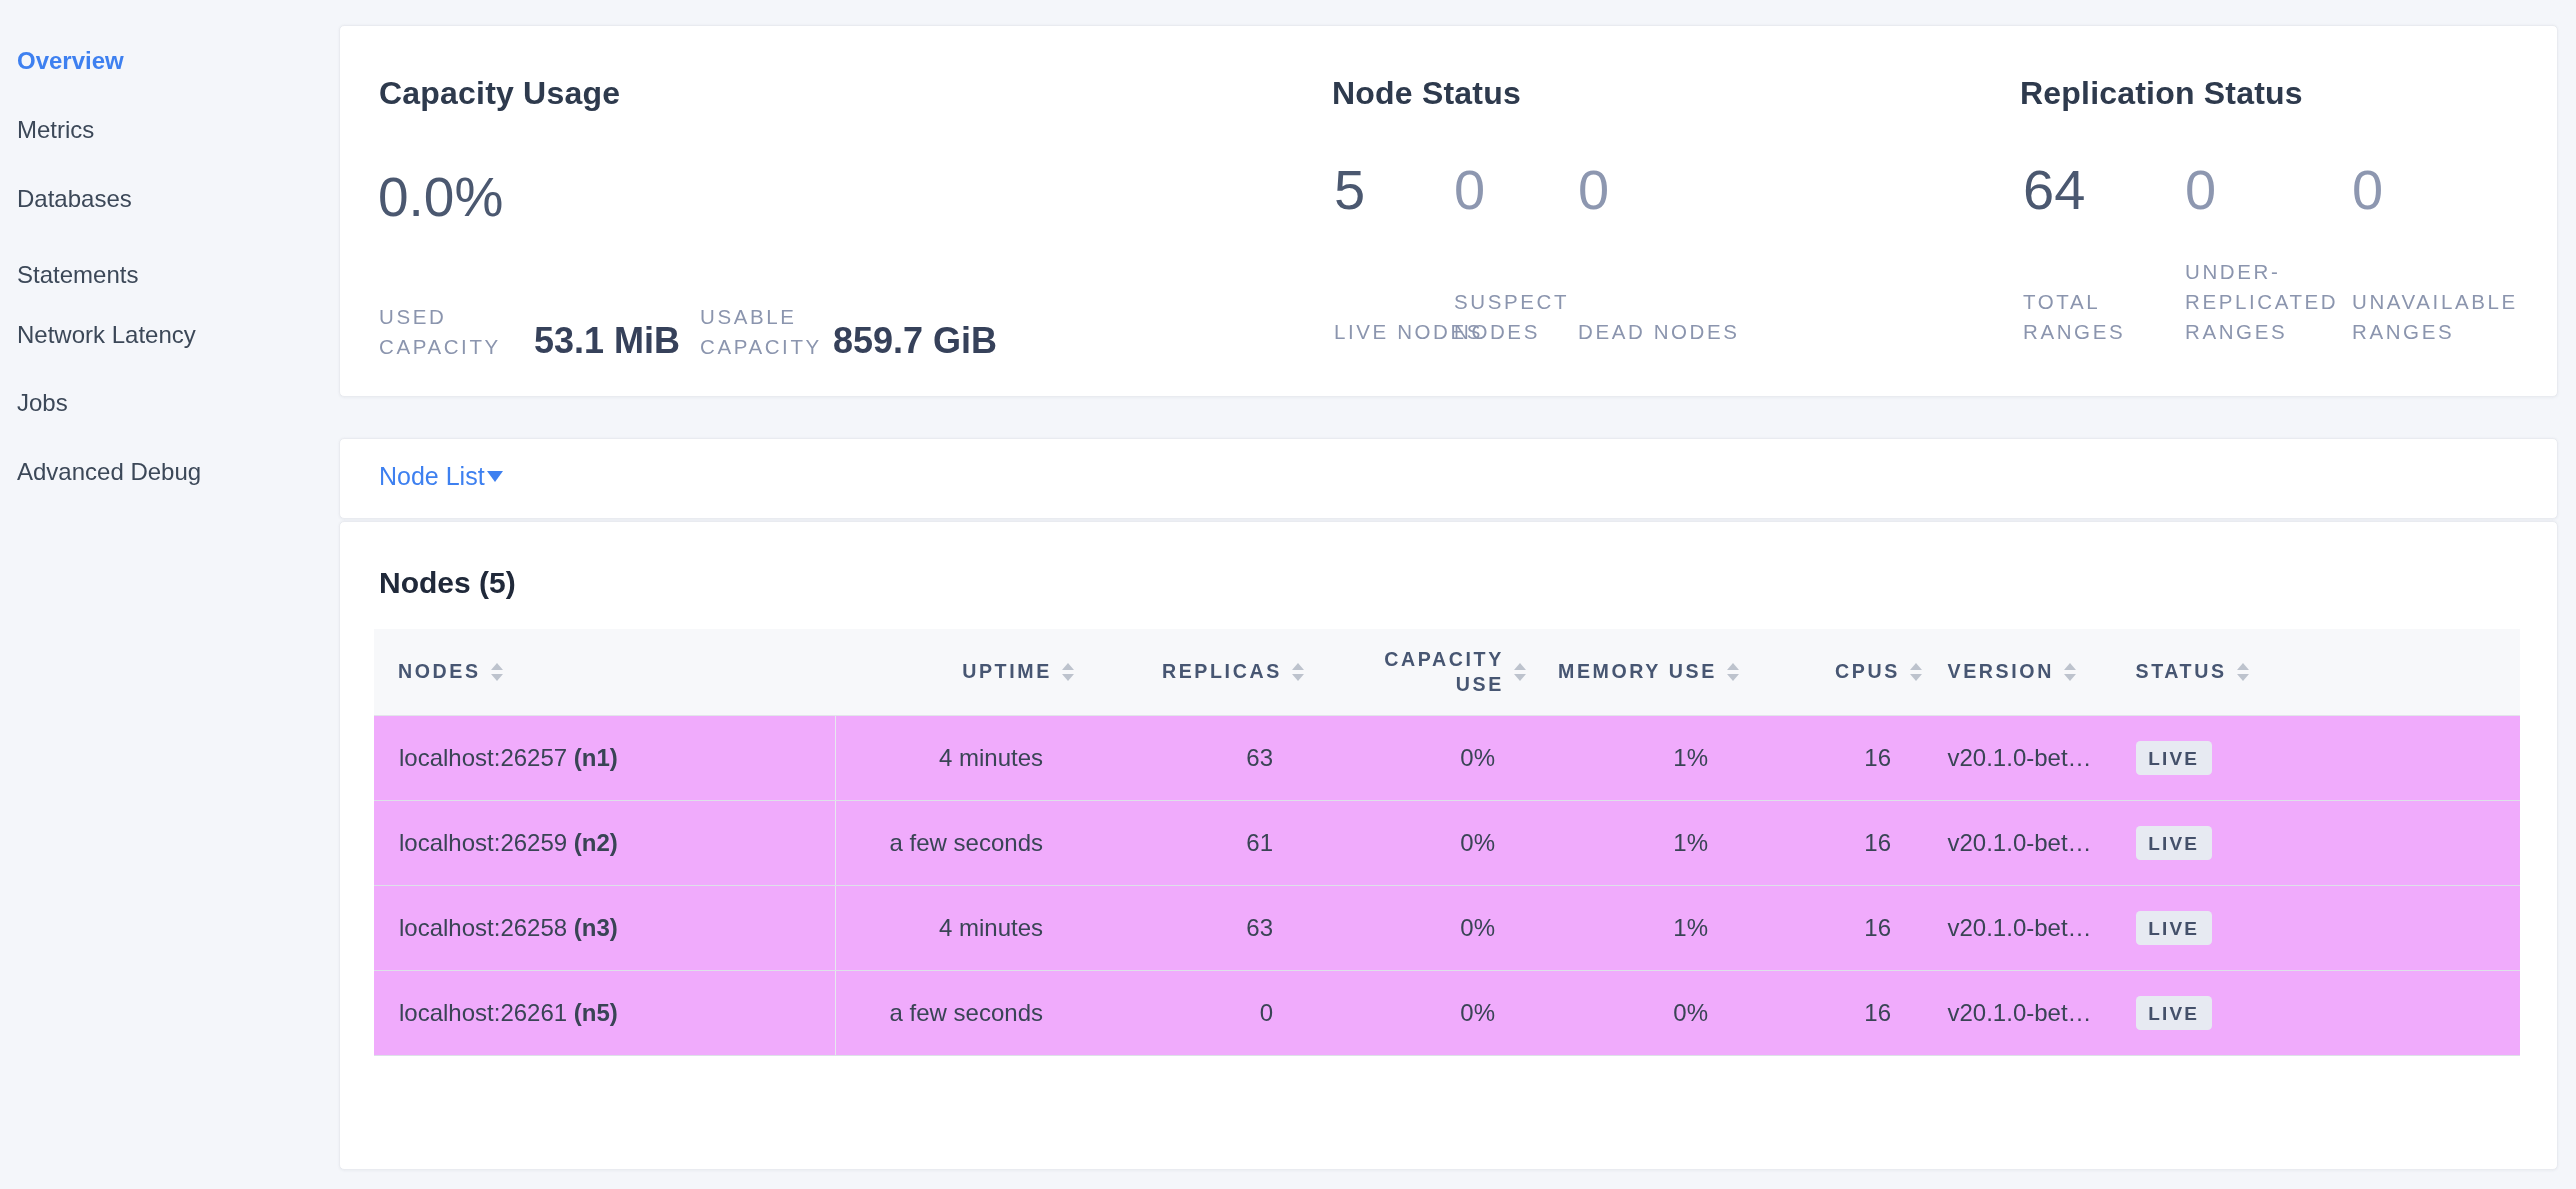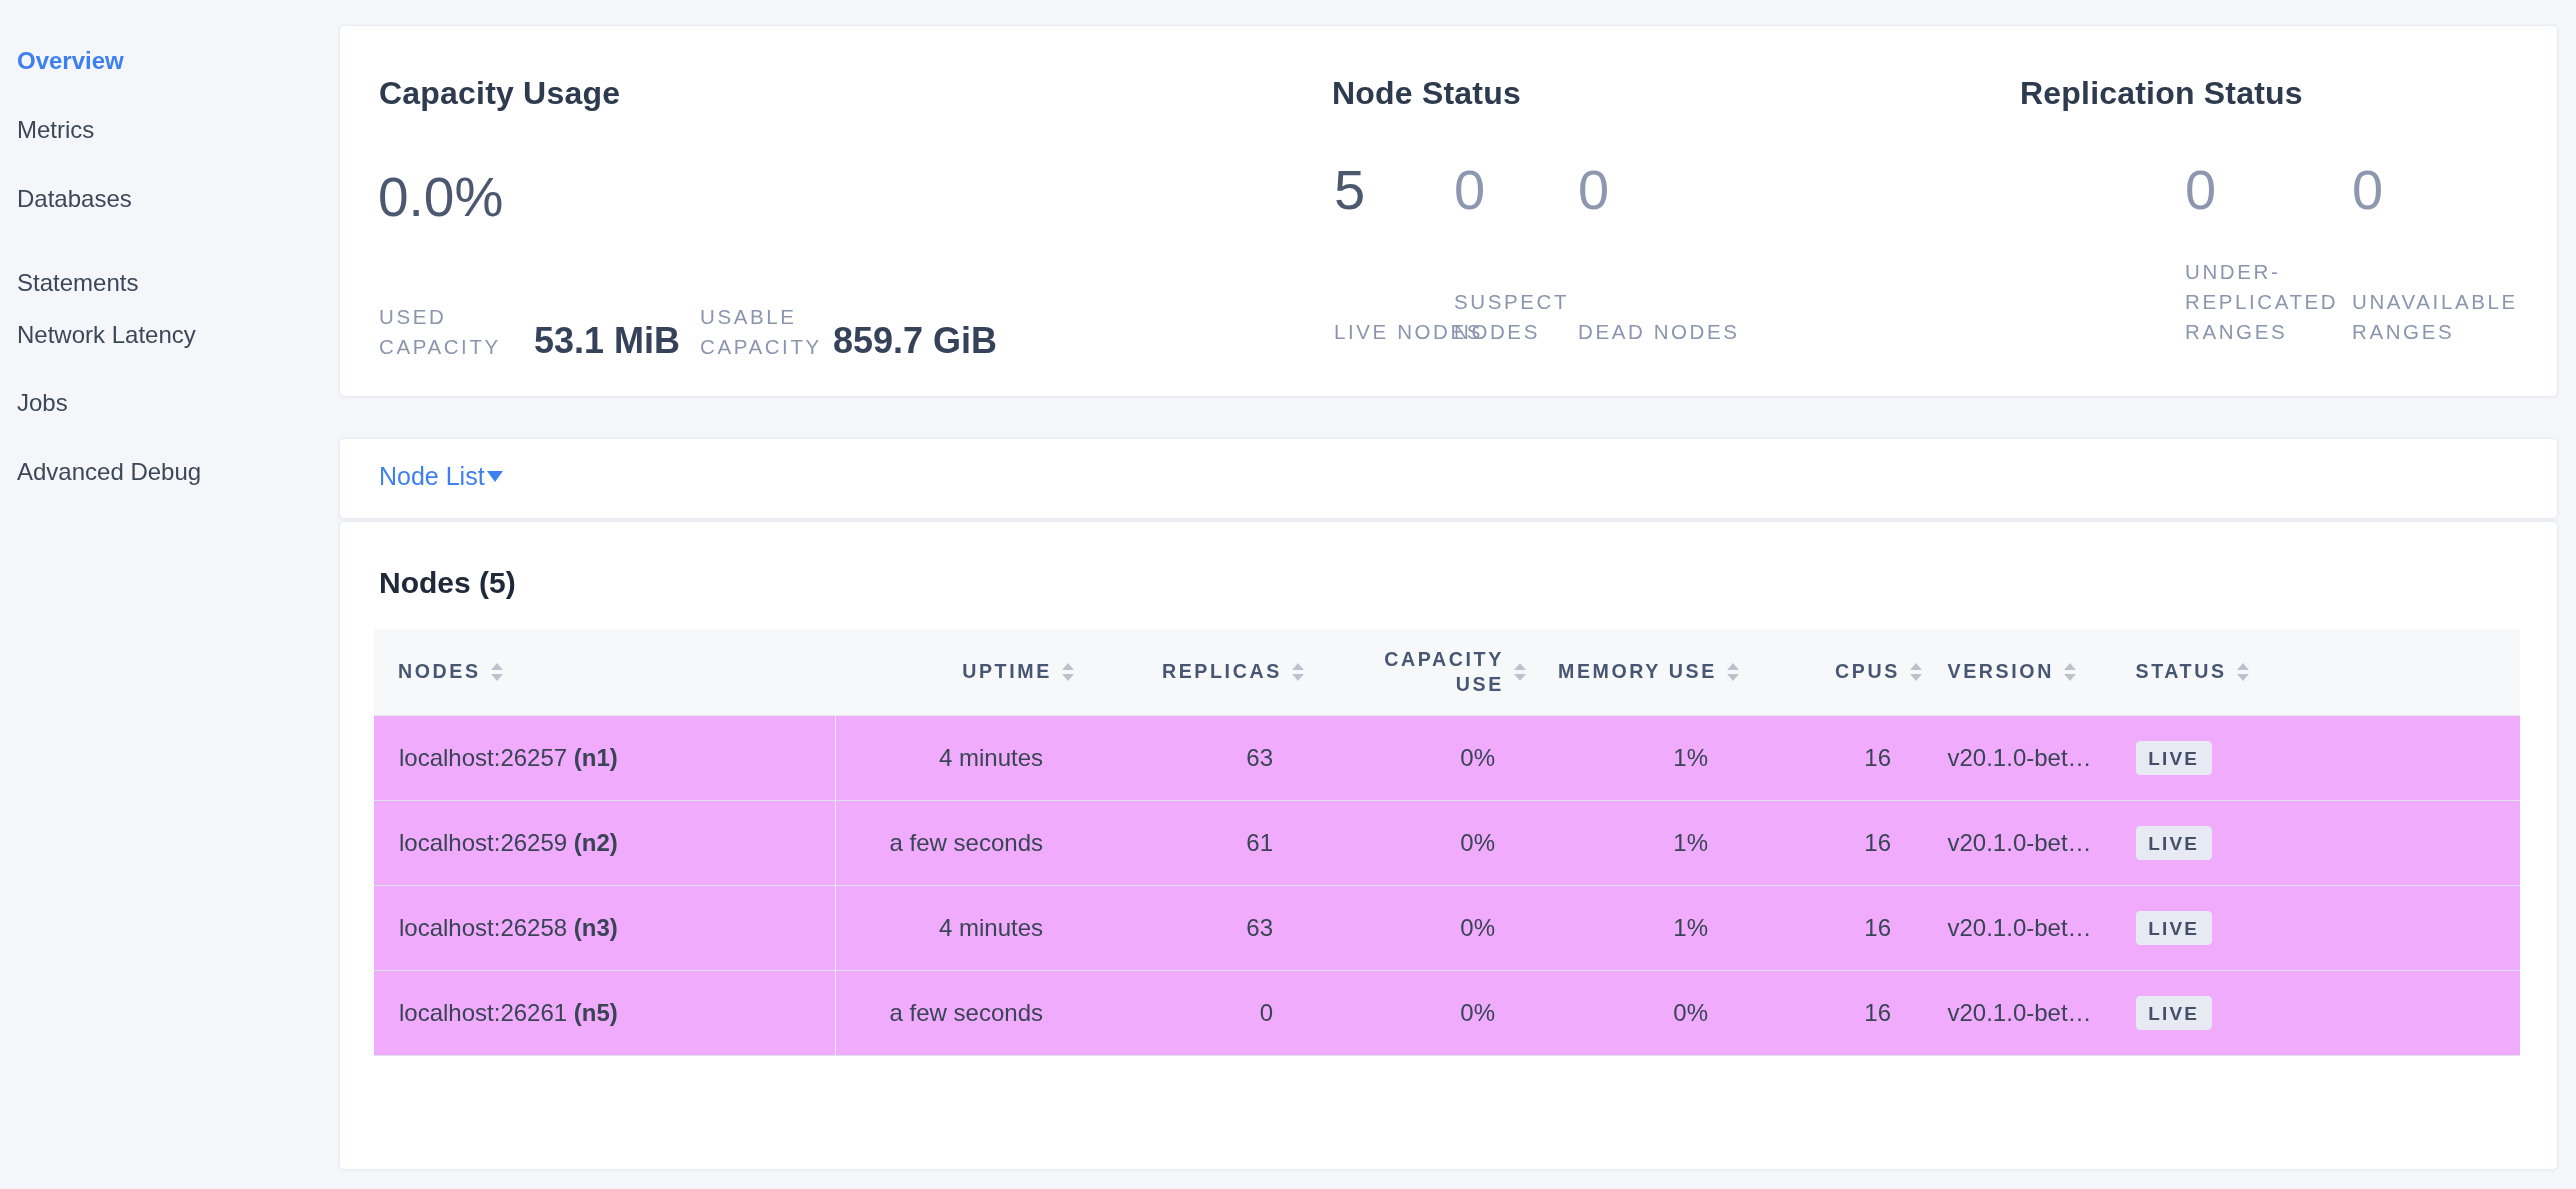--- a/index.html
+++ b/index.html
@@ -95,21 +95,21 @@
 </style>
 </head>
 <body>
 
 <div class="screen">
 
   <nav class="sidebar">
     <button class="side-item active" style="top:10.2px">Overview</button>
     <button class="side-item" style="top:79px">Metrics</button>
     <button class="side-item" style="top:148px">Databases</button>
-    <button class="side-item" style="top:232px">Statements</button>
+    <button class="side-item" style="top:224px">Statements</button>
     <button class="side-item" style="top:284px">Network Latency</button>
     <button class="side-item" style="top:352px">Jobs</button>
     <button class="side-item" style="top:421px">Advanced Debug</button>
   </nav>
 
   <section class="card card-summary">
 
     <h2 class="sec-title" style="left:39px;top:49px">Capacity Usage</h2>
     <div class="cap-percent">0.0%</div>
     <div class="stat-label cap-label-used">USED CAPACITY</div>
@@ -125,20 +125,24 @@
     <div class="stat" style="left:1114px">
       <div class="stat-value">0</div>
       <div class="stat-label">SUSPECT NODES</div>
     </div>
     <div class="stat" style="left:1238px">
       <div class="stat-value">0</div>
       <div class="stat-label">DEAD NODES</div>
     </div>
 
     <h2 class="sec-title" style="left:1680px;top:49px">Replication Status</h2>
+    <div class="stat primary" style="left:1683px">
+      <div class="stat-value">64</div>
+      <div class="stat-label">TOTAL RANGES</div>
+    </div>
     <div class="stat" style="left:1845px">
       <div class="stat-value">0</div>
       <div class="stat-label">UNDER-REPLICATED RANGES</div>
     </div>
     <div class="stat" style="left:2012px">
       <div class="stat-value">0</div>
       <div class="stat-label">UNAVAILABLE RANGES</div>
     </div>
   </section>
 

